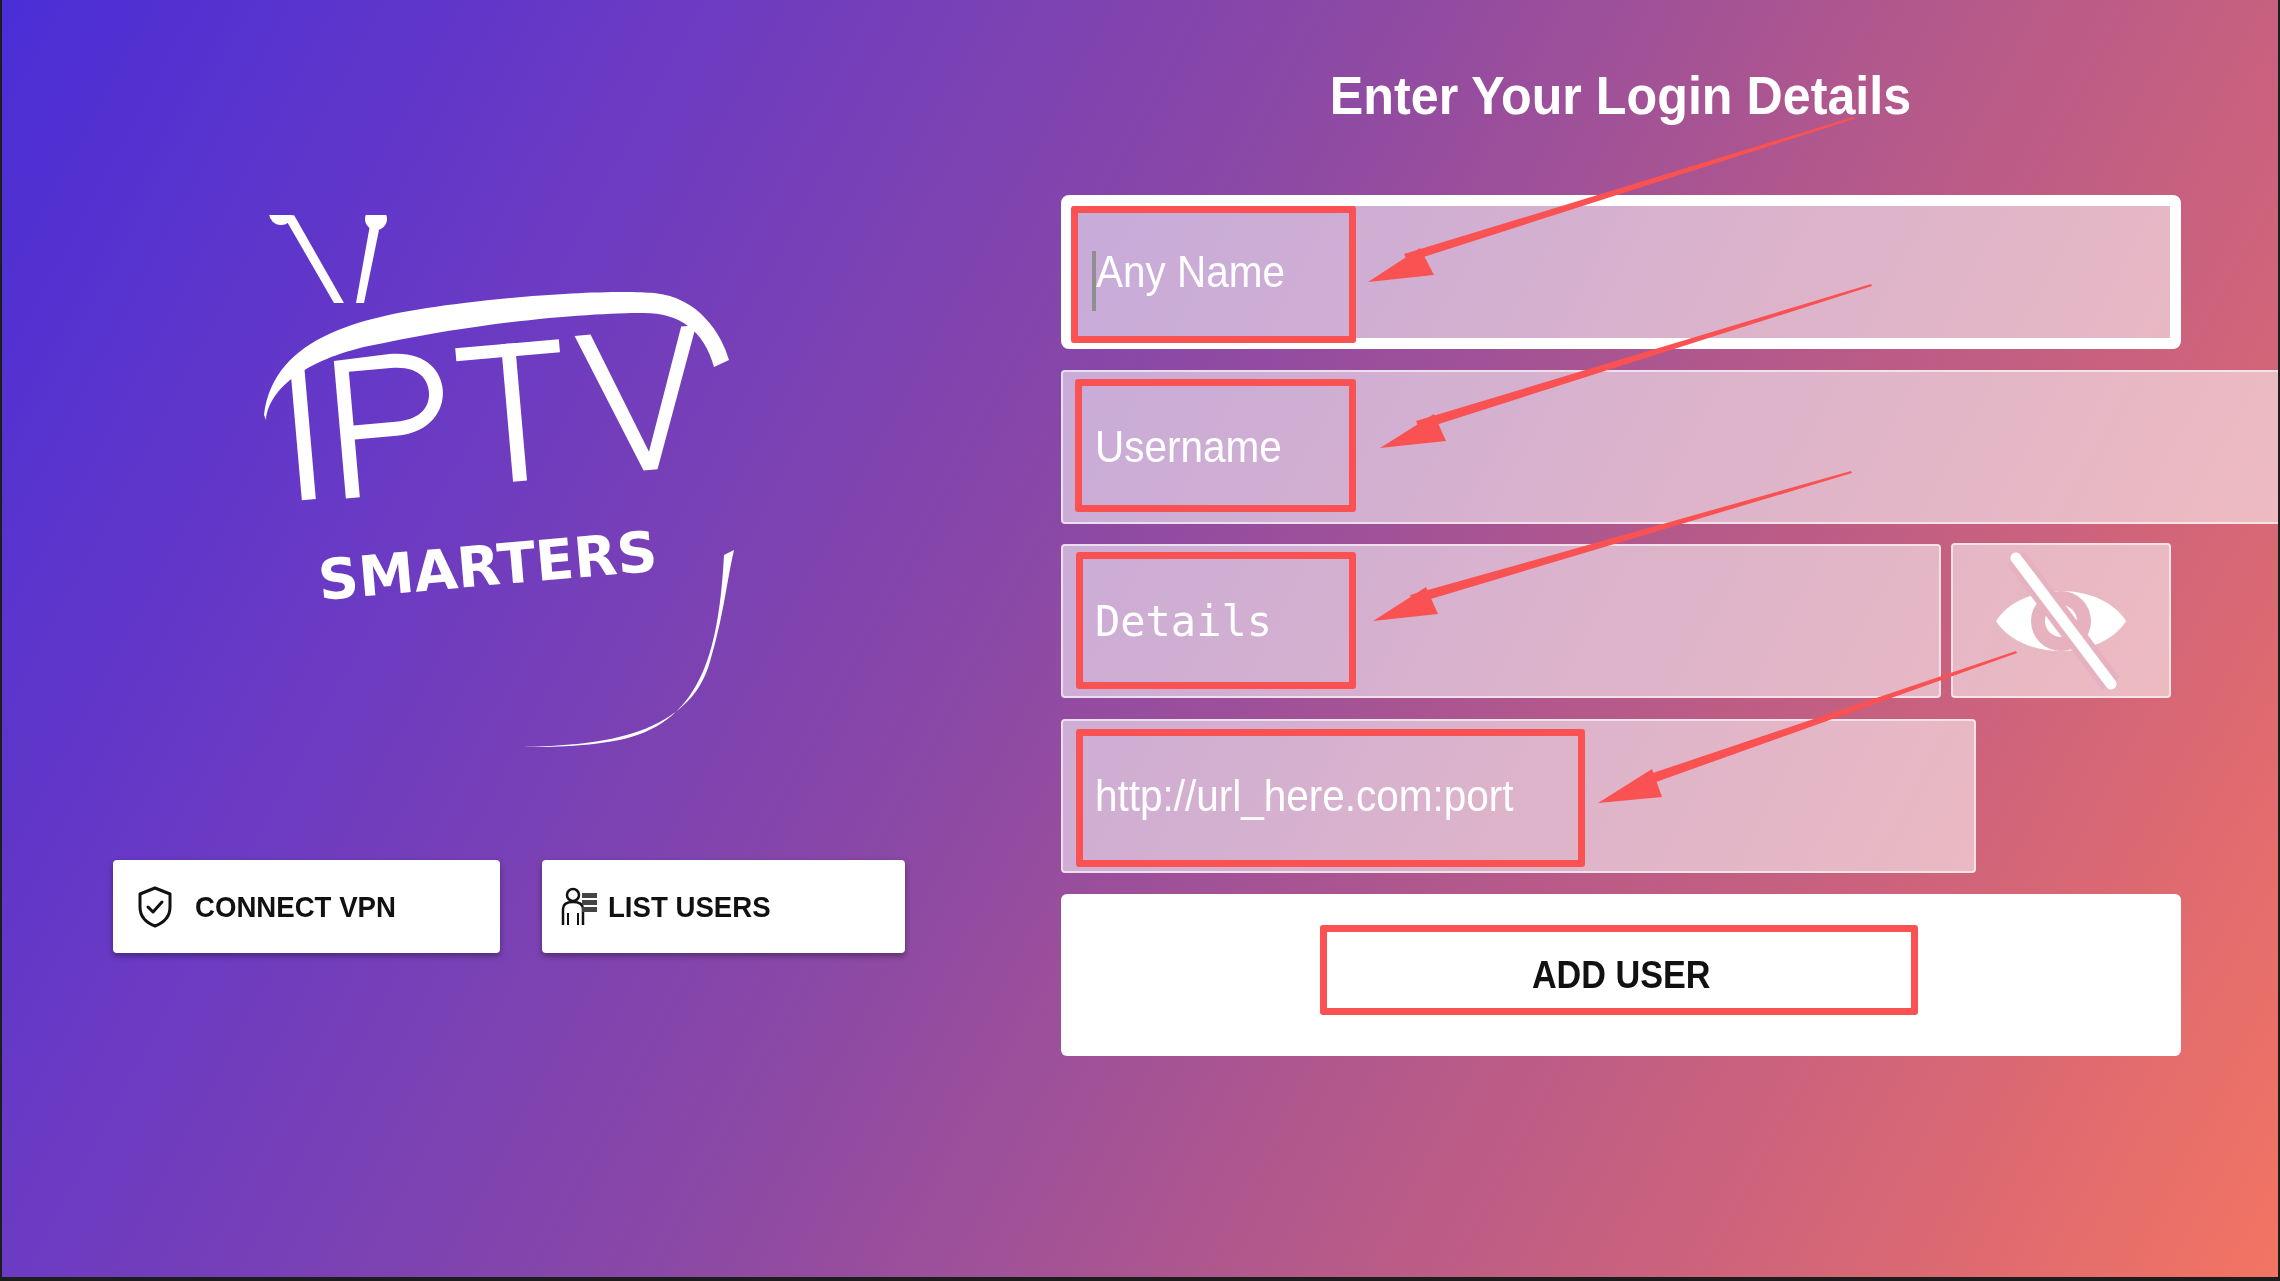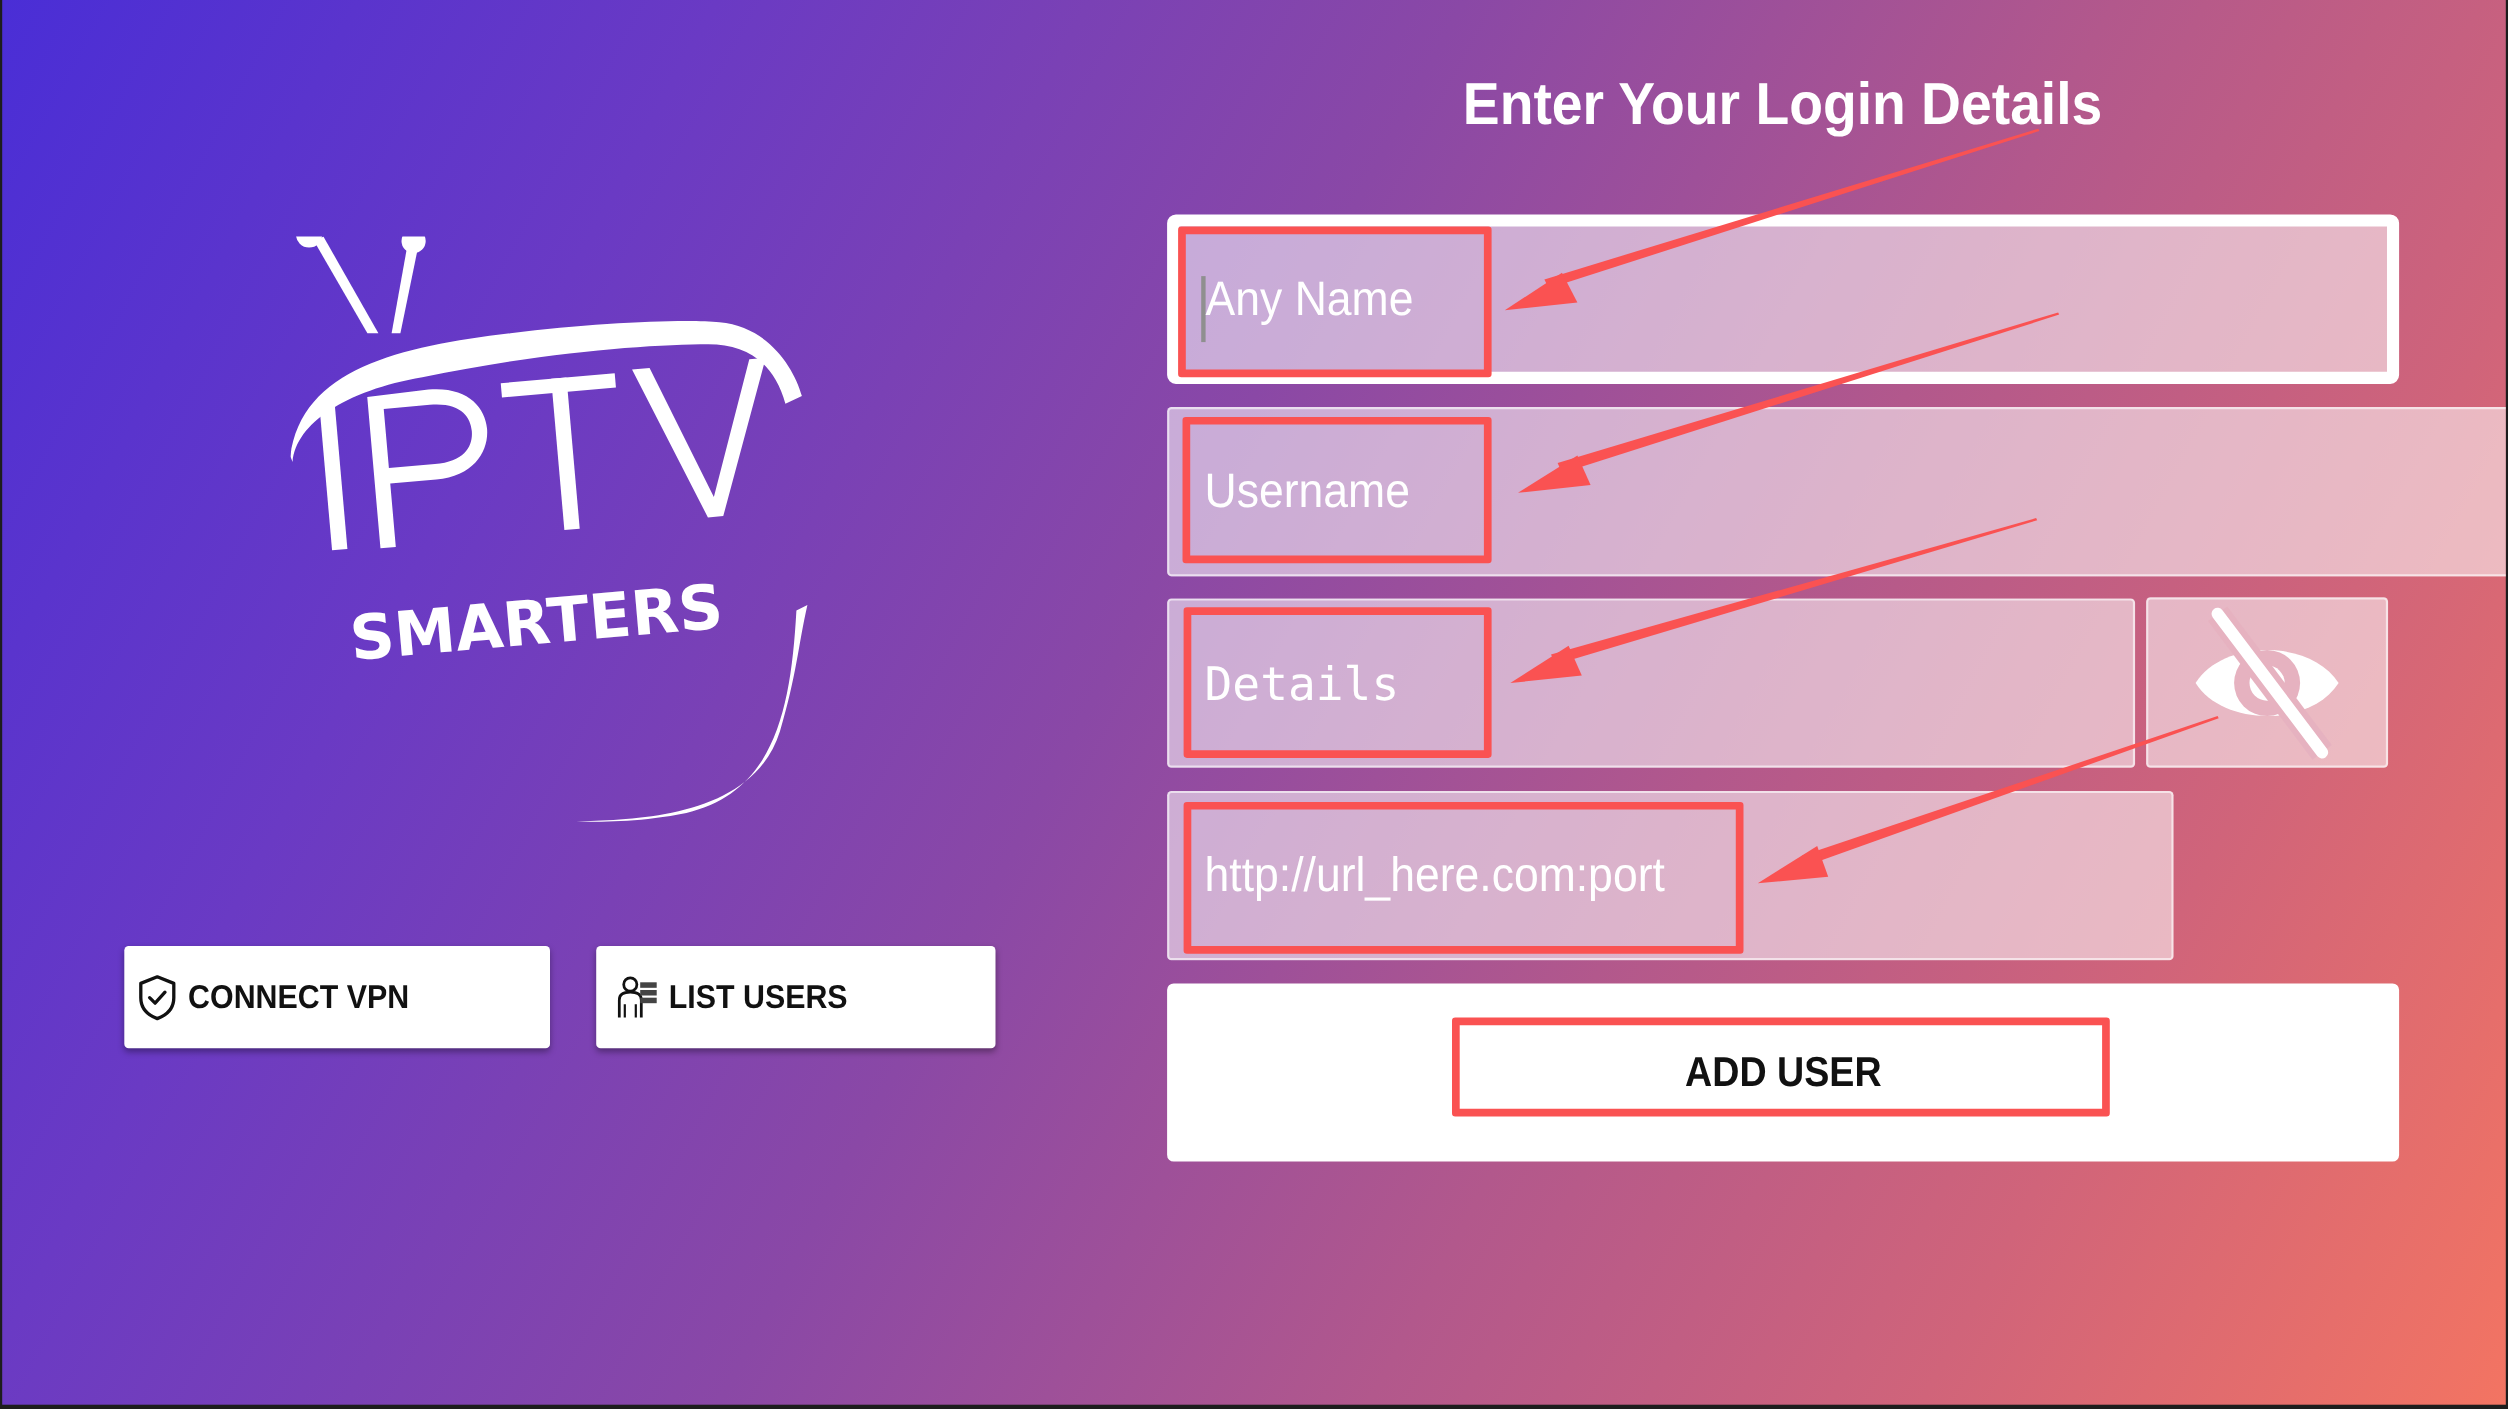--- a/index.html
+++ b/index.html
@@ -12,21 +12,21 @@
     overflow: hidden;
   }
 
   .logo { position: absolute; left: 262px; top: 215px; width: 520px; height: 555px; }
 
   .btn-white {
     position: absolute; background: #ffffff; border-radius: 4px;
     box-shadow: 0 3px 6px rgba(0,0,0,0.35);
     display: flex; align-items: center; cursor: pointer;
   }
-  .btn-vpn { left: 111px; top: 860px; width: 387px; height: 93px; padding-left: 10px; }
+  .btn-vpn { left: 111px; top: 860px; width: 387px; height: 93px; padding-left: 22px; gap: 12px; }
   .btn-list { left: 540px; top: 860px; width: 363px; height: 93px; padding-left: 18px; }
   .btn-label {
     font-family: "Liberation Sans", sans-serif; font-weight: 700; font-size: 30px;
     color: #111; letter-spacing: 0px; margin-left: 8px; transform: scaleX(0.92); transform-origin: left center;
   }
   .btn-icon { width: 40px; height: 44px; display: inline-block; flex: none; }
 
   .form-title {
     position: absolute; left: 1059px; top: 64px; width: 1119px; text-align: center;
     font-family: "Liberation Sans", sans-serif; font-weight: 700; font-size: 54px; color: #ffffff;

